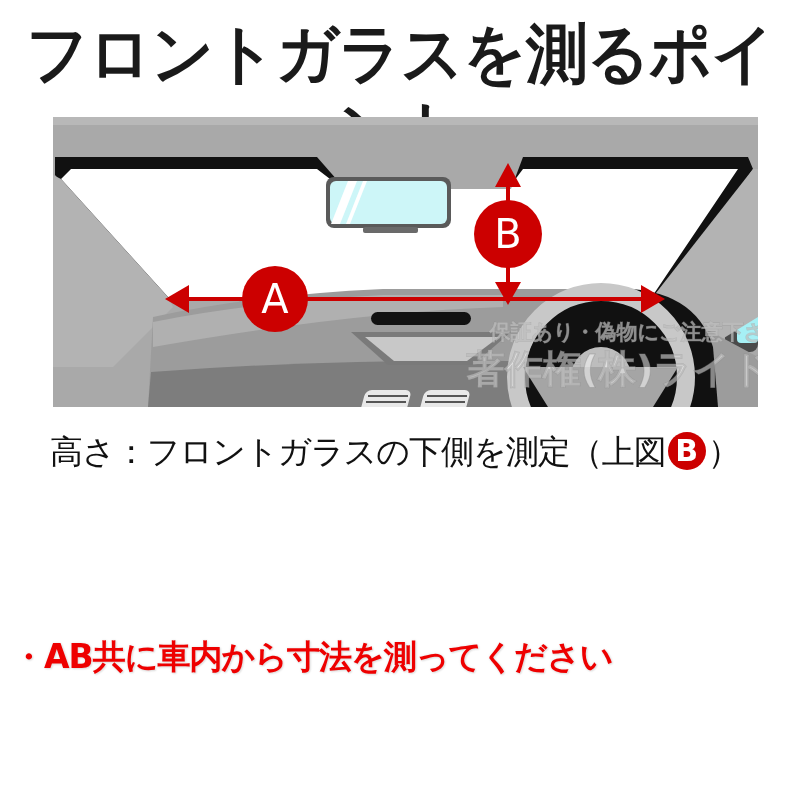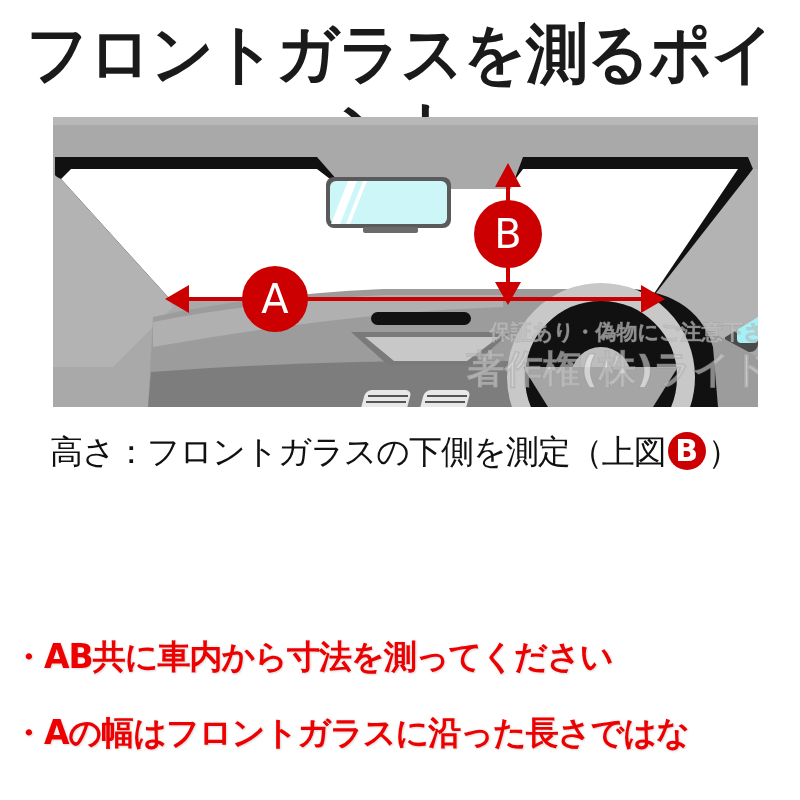--- a/index.html
+++ b/index.html
@@ -109,14 +109,13 @@
 </div>
 
 <div class="desc">
   <div class="line">
     <span>高さ：フロントガラスの下側を測定（上図</span><span class="badge">B</span><span>）</span>
   </div>
 </div>
 
 <div class="notes">
   <div class="n1">・AB共に車内から寸法を測ってください</div>
-  <div class="n2">・Aの幅はフロントガラスに沿った長さではな</div>
 </div>
 
 </body></html>

